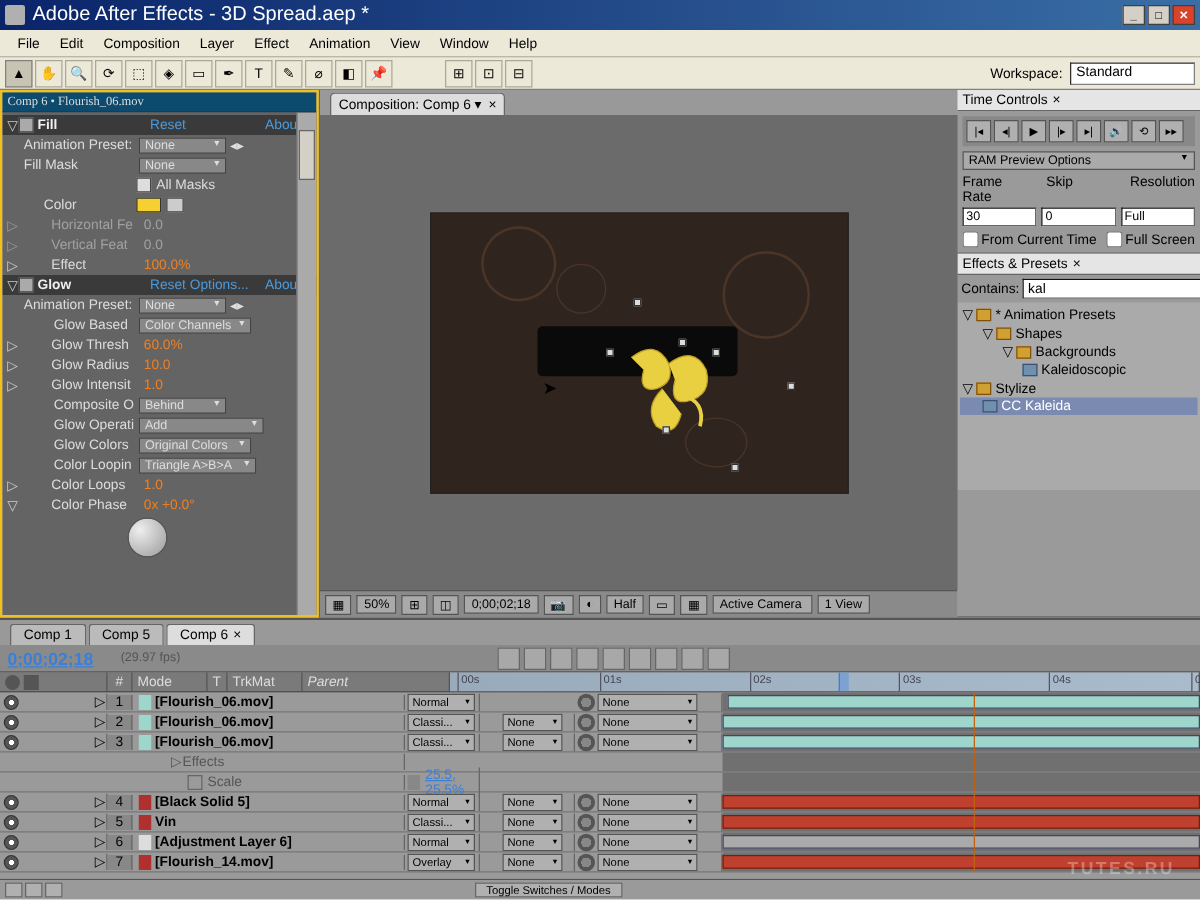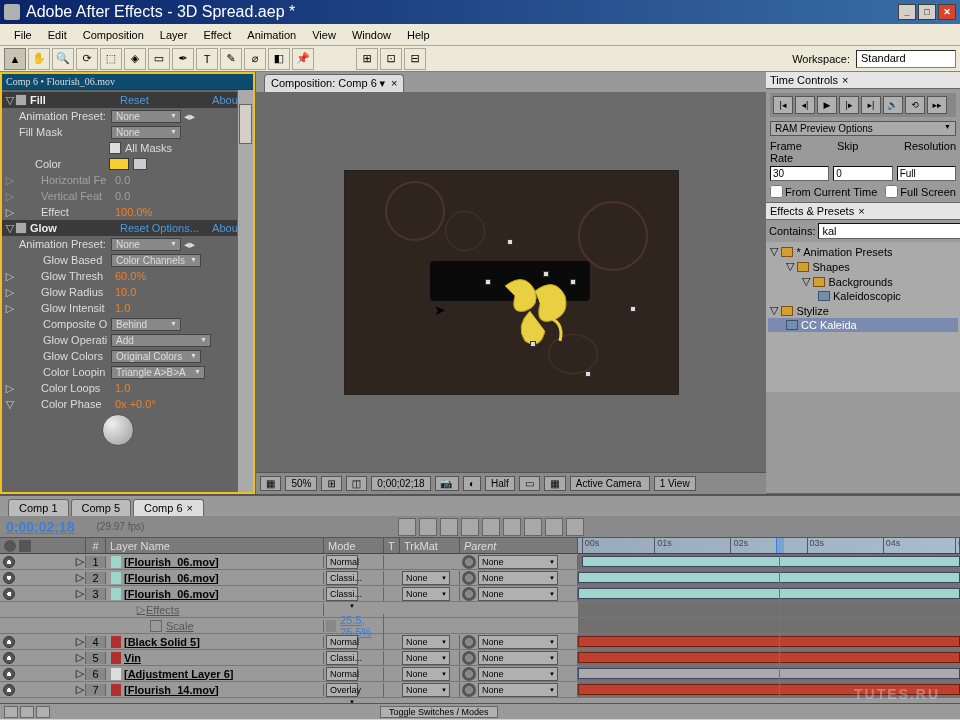--- a/index.html
+++ b/index.html
@@ -98,26 +98,26 @@
 .tl-col.ruler { flex: 1; background: linear-gradient(to right, #9ab 0%, #abc 100%); position: relative; }
 .tl-ruler-tick { position: absolute; top: 0; bottom: 0; border-left: 1px solid #556; color: #445; font-size: 9px; padding-left: 2px; }
 .tl-cti { position: absolute; top: 0; bottom: 0; width: 8px; background: rgba(100,150,220,0.6); border-left: 1px solid #3a7fd9; }
 .tl-rows { flex: 1; overflow: hidden; background: #9a9a9a; position: relative; }
 .tl-row { height: 16px; display: flex; align-items: center; border-bottom: 1px solid #777; font-size: 10px; }
 .tl-row .av { width: 86px; display: flex; align-items: center; border-right: 1px solid #666; padding-left: 3px; gap: 2px; }
 .tl-row .eye { width: 12px; height: 12px; background: radial-gradient(circle, #fff 30%, #555 30%); border-radius: 50%; border: 1px solid #333; }
 .tl-row .twirl-r { width: 10px; text-align: center; cursor: pointer; }
 .tl-row .num { width: 20px; text-align: center; border-right: 1px solid #666; background: #888; }
 .tl-row .clr { width: 10px; height: 12px; display: inline-block; margin: 0 3px; }
-.tl-row .name { width: 218px; border-right: 1px solid #666; display: flex; align-items: center; padding-left: 2px; text-decoration: underline; }
+.tl-row .name { width: 218px; border-right: 1px solid #666; display: flex; align-items: center; padding-left: 2px; }
 .tl-row .name-text { font-weight: bold; }
 .tl-row .name-text.bracket::before { content: "["; }
 .tl-row .name-text.bracket::after { content: "]"; }
 .tl-row .mode-sel, .tl-row .trk-sel, .tl-row .par-sel { background: #b0b0b0; border: 1px solid #555; padding: 0 3px; font-size: 9px; position: relative; height: 14px; line-height: 12px; }
-.tl-row .mode-sel { width: 32px; }
+.tl-row .mode-sel { width: 54px; }
 .tl-row .mode-sel::after, .tl-row .trk-sel::after, .tl-row .par-sel::after { content: "▼"; font-size: 6px; position: absolute; right: 2px; }
 .tl-row .mode-col { width: 60px; border-right: 1px solid #666; display: flex; align-items: center; padding-left: 2px; }
 .tl-row .t-col { width: 16px; border-right: 1px solid #666; }
 .tl-row .trk-col { width: 60px; border-right: 1px solid #666; display: flex; align-items: center; padding-left: 2px; }
 .tl-row .trk-sel { width: 48px; }
 .tl-row .par-col { width: 118px; border-right: 1px solid #666; display: flex; align-items: center; padding-left: 2px; gap: 2px; }
 .tl-row .whip { width: 14px; height: 14px; background: radial-gradient(circle, #888 40%, #555 40%); border-radius: 50%; }
 .tl-row .par-sel { width: 80px; }
 .tl-row .bar-area { flex: 1; background: #707070; position: relative; height: 100%; }
 .tl-row .bar { position: absolute; top: 2px; bottom: 2px; border: 1px solid #446; }
@@ -465,21 +465,20 @@
       <div class="tli"></div>
       <div class="tli"></div>
     </div>
   </div>
   <div class="tl-columns">
     <div class="tl-col av">
         <span style="width:12px;height:12px;border-radius:50%;background:#555;margin-right:3px"></span>
         <span style="width:12px;height:12px;background:#555"></span>
       </div>
     <div class="tl-col num">#</div>
-    <div class="tl-col name">Layer Name</div>
     <div class="tl-col mode">Mode</div>
     <div class="tl-col t">T</div>
     <div class="tl-col trkmat">TrkMat</div>
     <div class="tl-col parent">Parent</div>
     <div class="tl-col ruler">
       <div class="tl-ruler-tick" style="left:1%">00s</div>
       <div class="tl-ruler-tick" style="left:20%">01s</div>
       <div class="tl-ruler-tick" style="left:40%">02s</div>
       <div class="tl-ruler-tick" style="left:60%">03s</div>
       <div class="tl-ruler-tick" style="left:80%">04s</div>

